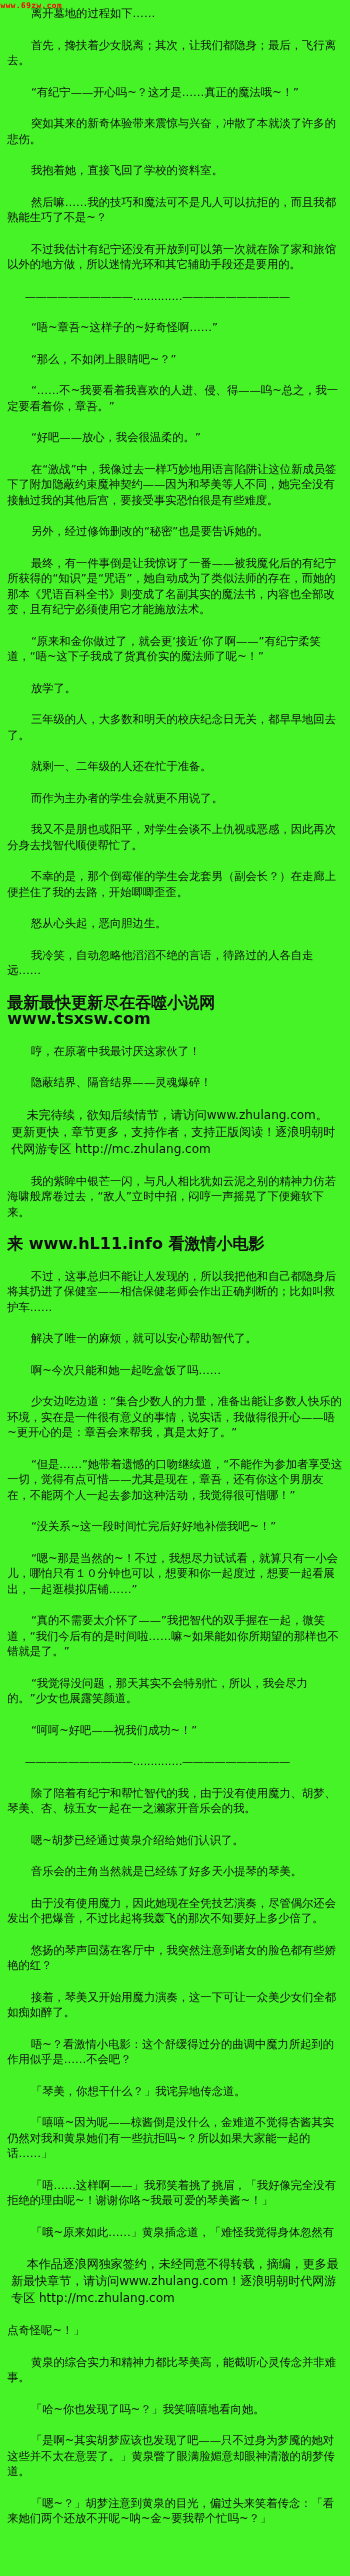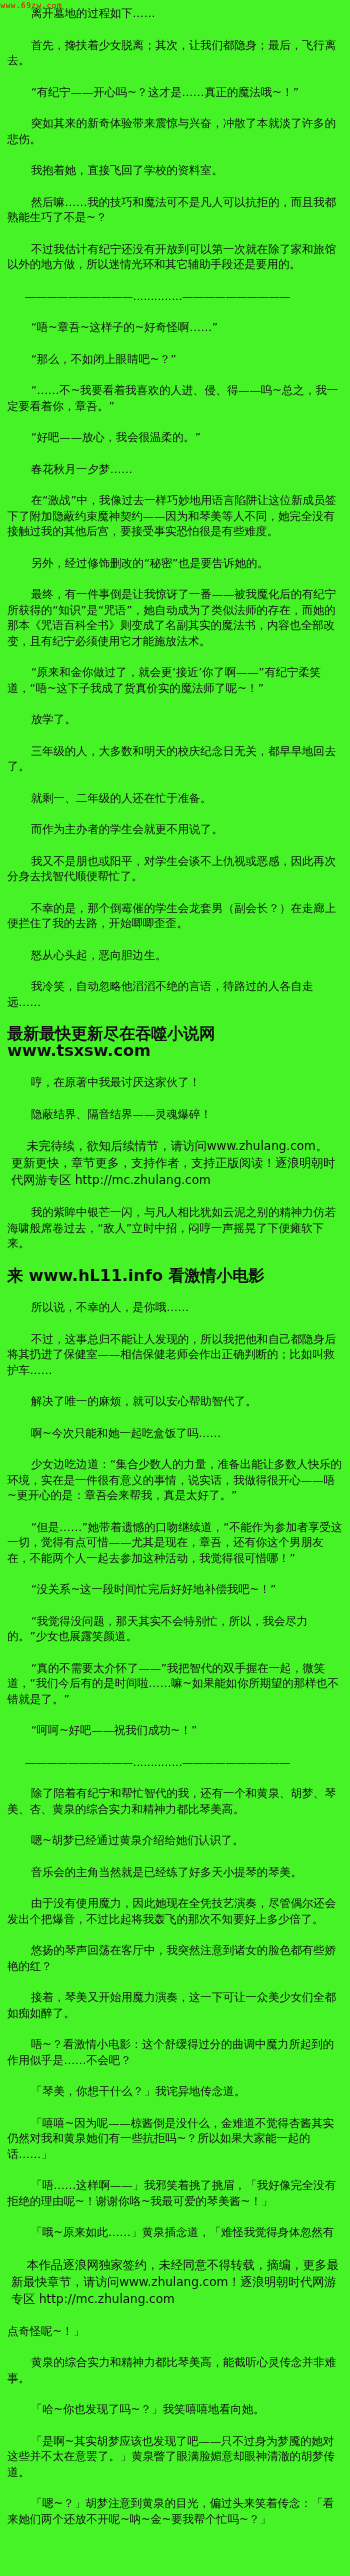--- a/index.html
+++ b/index.html
@@ -52,72 +52,71 @@
     margin: 15px 4px;
     text-indent: 1.3em;
     font-family: "DejaVu Sans", sans-serif;
   }
   .wm-top {
     position: absolute;
     top: 0.5px;
     left: 0.5px;
     color: #FF0000;
     font-size: 7.7px;
-    font-weight: normal;
+    font-weight: bold;
     font-family: "DejaVu Sans Mono", monospace;
     letter-spacing: 0.5px;
   }
 </style>
 </head>
 <body>
 
 <div id="content">
     <p class="blk p">离开墓地的过程如下……</p>
     <p class="blk p">首先，搀扶着少女脱离；其次，让我们都隐身；最后，飞行离去。</p>
     <p class="blk p">“有纪宁——开心吗~？这才是……真正的魔法哦~！”</p>
     <p class="blk p">突如其来的新奇体验带来震惊与兴奋，冲散了本就淡了许多的悲伤。</p>
     <p class="blk p">我抱着她，直接飞回了学校的资料室。</p>
     <p class="blk p">然后嘛……我的技巧和魔法可不是凡人可以抗拒的，而且我都熟能生巧了不是~？</p>
     <p class="blk p">不过我估计有纪宁还没有开放到可以第一次就在除了家和旅馆以外的地方做，所以迷情光环和其它辅助手段还是要用的。</p>
     <p class="blk div">——————————‥‥‥‥‥‥‥——————————</p>
     <p class="blk p">“唔~章吾~这样子的~好奇怪啊……”</p>
     <p class="blk p">“那么，不如闭上眼睛吧~？”</p>
     <p class="blk p">“……不~我要看着我喜欢的人进、侵、得——呜~总之，我一定要看着你，章吾。”</p>
     <p class="blk p">“好吧——放心，我会很温柔的。”</p>
-    <p class="blk p">春花秋月一夕梦……</p>
     <p class="blk p">在“激战”中，我像过去一样巧妙地用语言陷阱让这位新成员签下了附加隐蔽约束魔神契约——因为和琴美等人不同，她完全没有接触过我的其他后宫，要接受事实恐怕很是有些难度。</p>
     <p class="blk p">另外，经过修饰删改的“秘密”也是要告诉她的。</p>
     <p class="blk p">最终，有一件事倒是让我惊讶了一番——被我魔化后的有纪宁所获得的“知识”是“咒语”，她自动成为了类似法师的存在，而她的那本《咒语百科全书》则变成了名副其实的魔法书，内容也全部改变，且有纪宁必须使用它才能施放法术。</p>
     <p class="blk p">“原来和金你做过了，就会更‘接近’你了啊——”有纪宁柔笑道，“唔~这下子我成了货真价实的魔法师了呢~！”</p>
     <p class="blk p">放学了。</p>
     <p class="blk p">三年级的人，大多数和明天的校庆纪念日无关，都早早地回去了。</p>
     <p class="blk p">就剩一、二年级的人还在忙于准备。</p>
     <p class="blk p">而作为主办者的学生会就更不用说了。</p>
     <p class="blk p">我又不是朋也或阳平，对学生会谈不上仇视或恶感，因此再次分身去找智代顺便帮忙了。</p>
     <p class="blk p">不幸的是，那个倒霉催的学生会龙套男（副会长？）在走廊上便拦住了我的去路，开始唧唧歪歪。</p>
     <p class="blk p">怒从心头起，恶向胆边生。</p>
     <p class="blk p">我冷笑，自动忽略他滔滔不绝的言语，待路过的人各自走远……</p>
     <p class="blk adb">最新最快更新尽在吞噬小说网 www.tsxsw.com</p>
     <p class="blk p">哼，在原著中我最讨厌这家伙了！</p>
     <p class="blk p">隐蔽结界、隔音结界——灵魂爆碎！</p>
     <p class="blk adn">未完待续，欲知后续情节，请访问www.zhulang.com。更新更快，章节更多，支持作者，支持正版阅读！逐浪明朝时代网游专区 http://mc.zhulang.com</p>
     <p class="blk p">我的紫眸中银芒一闪，与凡人相比犹如云泥之别的精神力仿若海啸般席卷过去，“敌人”立时中招，闷哼一声摇晃了下便瘫软下来。</p>
     <p class="blk adb">来 www.hL11.info 看激情小电影</p>
-    <p class="blk p">所以说，不幸的人，是你哦……</p>
     <p class="blk p">不过，这事总归不能让人发现的，所以我把他和自己都隐身后将其扔进了保健室——相信保健老师会作出正确判断的；比如叫救护车……</p>
     <p class="blk p">解决了唯一的麻烦，就可以安心帮助智代了。</p>
     <p class="blk p">啊~今次只能和她一起吃盒饭了吗……</p>
     <p class="blk p">少女边吃边道：“集合少数人的力量，准备出能让多数人快乐的环境，实在是一件很有意义的事情，说实话，我做得很开心——唔~更开心的是：章吾会来帮我，真是太好了。”</p>
     <p class="blk p">“但是……”她带着遗憾的口吻继续道，“不能作为参加者享受这一切，觉得有点可惜——尤其是现在，章吾，还有你这个男朋友在，不能两个人一起去参加这种活动，我觉得很可惜哪！”</p>
     <p class="blk p">“没关系~这一段时间忙完后好好地补偿我吧~！”</p>
+    <p class="blk p">“嗯~那是当然的~！不过，我想尽力试试看，就算只有一小会儿，哪怕只有１０分钟也可以，想要和你一起度过，想要一起看展出，一起逛模拟店铺……”</p>
+    <p class="blk p">“真的不需要太介怀了——”我把智代的双手握在一起，微笑道，“我们今后有的是时间啦……嘛~如果能如你所期望的那样也不错就是了。”</p>
     <p class="blk p">“我觉得没问题，那天其实不会特别忙，所以，我会尽力的。”少女也展露笑颜道。</p>
-    <p class="blk p">“真的不需要太介怀了——”我把智代的双手握在一起，微笑道，“我们今后有的是时间啦……嘛~如果能如你所期望的那样也不错就是了。”</p>
     <p class="blk p">“呵呵~好吧——祝我们成功~！”</p>
     <p class="blk div">——————————‥‥‥‥‥‥‥——————————</p>
-    <p class="blk p">除了陪着有纪宁和帮忙智代的我，还有一个和黄泉、胡梦、琴美、杏、黄泉的综合实力和精神力都比琴美高。</p>
+    <p class="blk p">除了陪着有纪宁和帮忙智代的我，由于没有使用魔力、胡梦、琴美、杏、椋五女一起在一之濑家开音乐会的我。</p>
     <p class="blk p">嗯~胡梦已经通过黄泉介绍给她们认识了。</p>
     <p class="blk p">音乐会的主角当然就是已经练了好多天小提琴的琴美。</p>
     <p class="blk p">由于没有使用魔力，因此她现在全凭技艺演奏，尽管偶尔还会发出个把爆音，不过比起将我轰飞的那次不知要好上多少倍了。</p>
     <p class="blk p">悠扬的琴声回荡在客厅中，我突然注意到诸女的脸色都有些娇艳的红？</p>
     <p class="blk p">接着，琴美又开始用魔力演奏，这一下可让一众美少女们全都如痴如醉了。</p>
     <p class="blk p">唔~？看激情小电影：这个舒缓得过分的曲调中魔力所起到的作用似乎是……不会吧？</p>
     <p class="blk p">「琴美，你想干什么？」我诧异地传念道。</p>
     <p class="blk p">「嘻嘻~因为呢——椋酱倒是没什么，金难道不觉得杏酱其实仍然对我和黄泉她们有一些抗拒吗~？所以如果大家能一起的话……」</p>
     <p class="blk p">「唔……这样啊——」我邪笑着挑了挑眉，「我好像完全没有拒绝的理由呢~！谢谢你咯~我最可爱的琴美酱~！」</p>
     <p class="blk p">「哦~原来如此……」黄泉插念道，「难怪我觉得身体忽然有</p>

